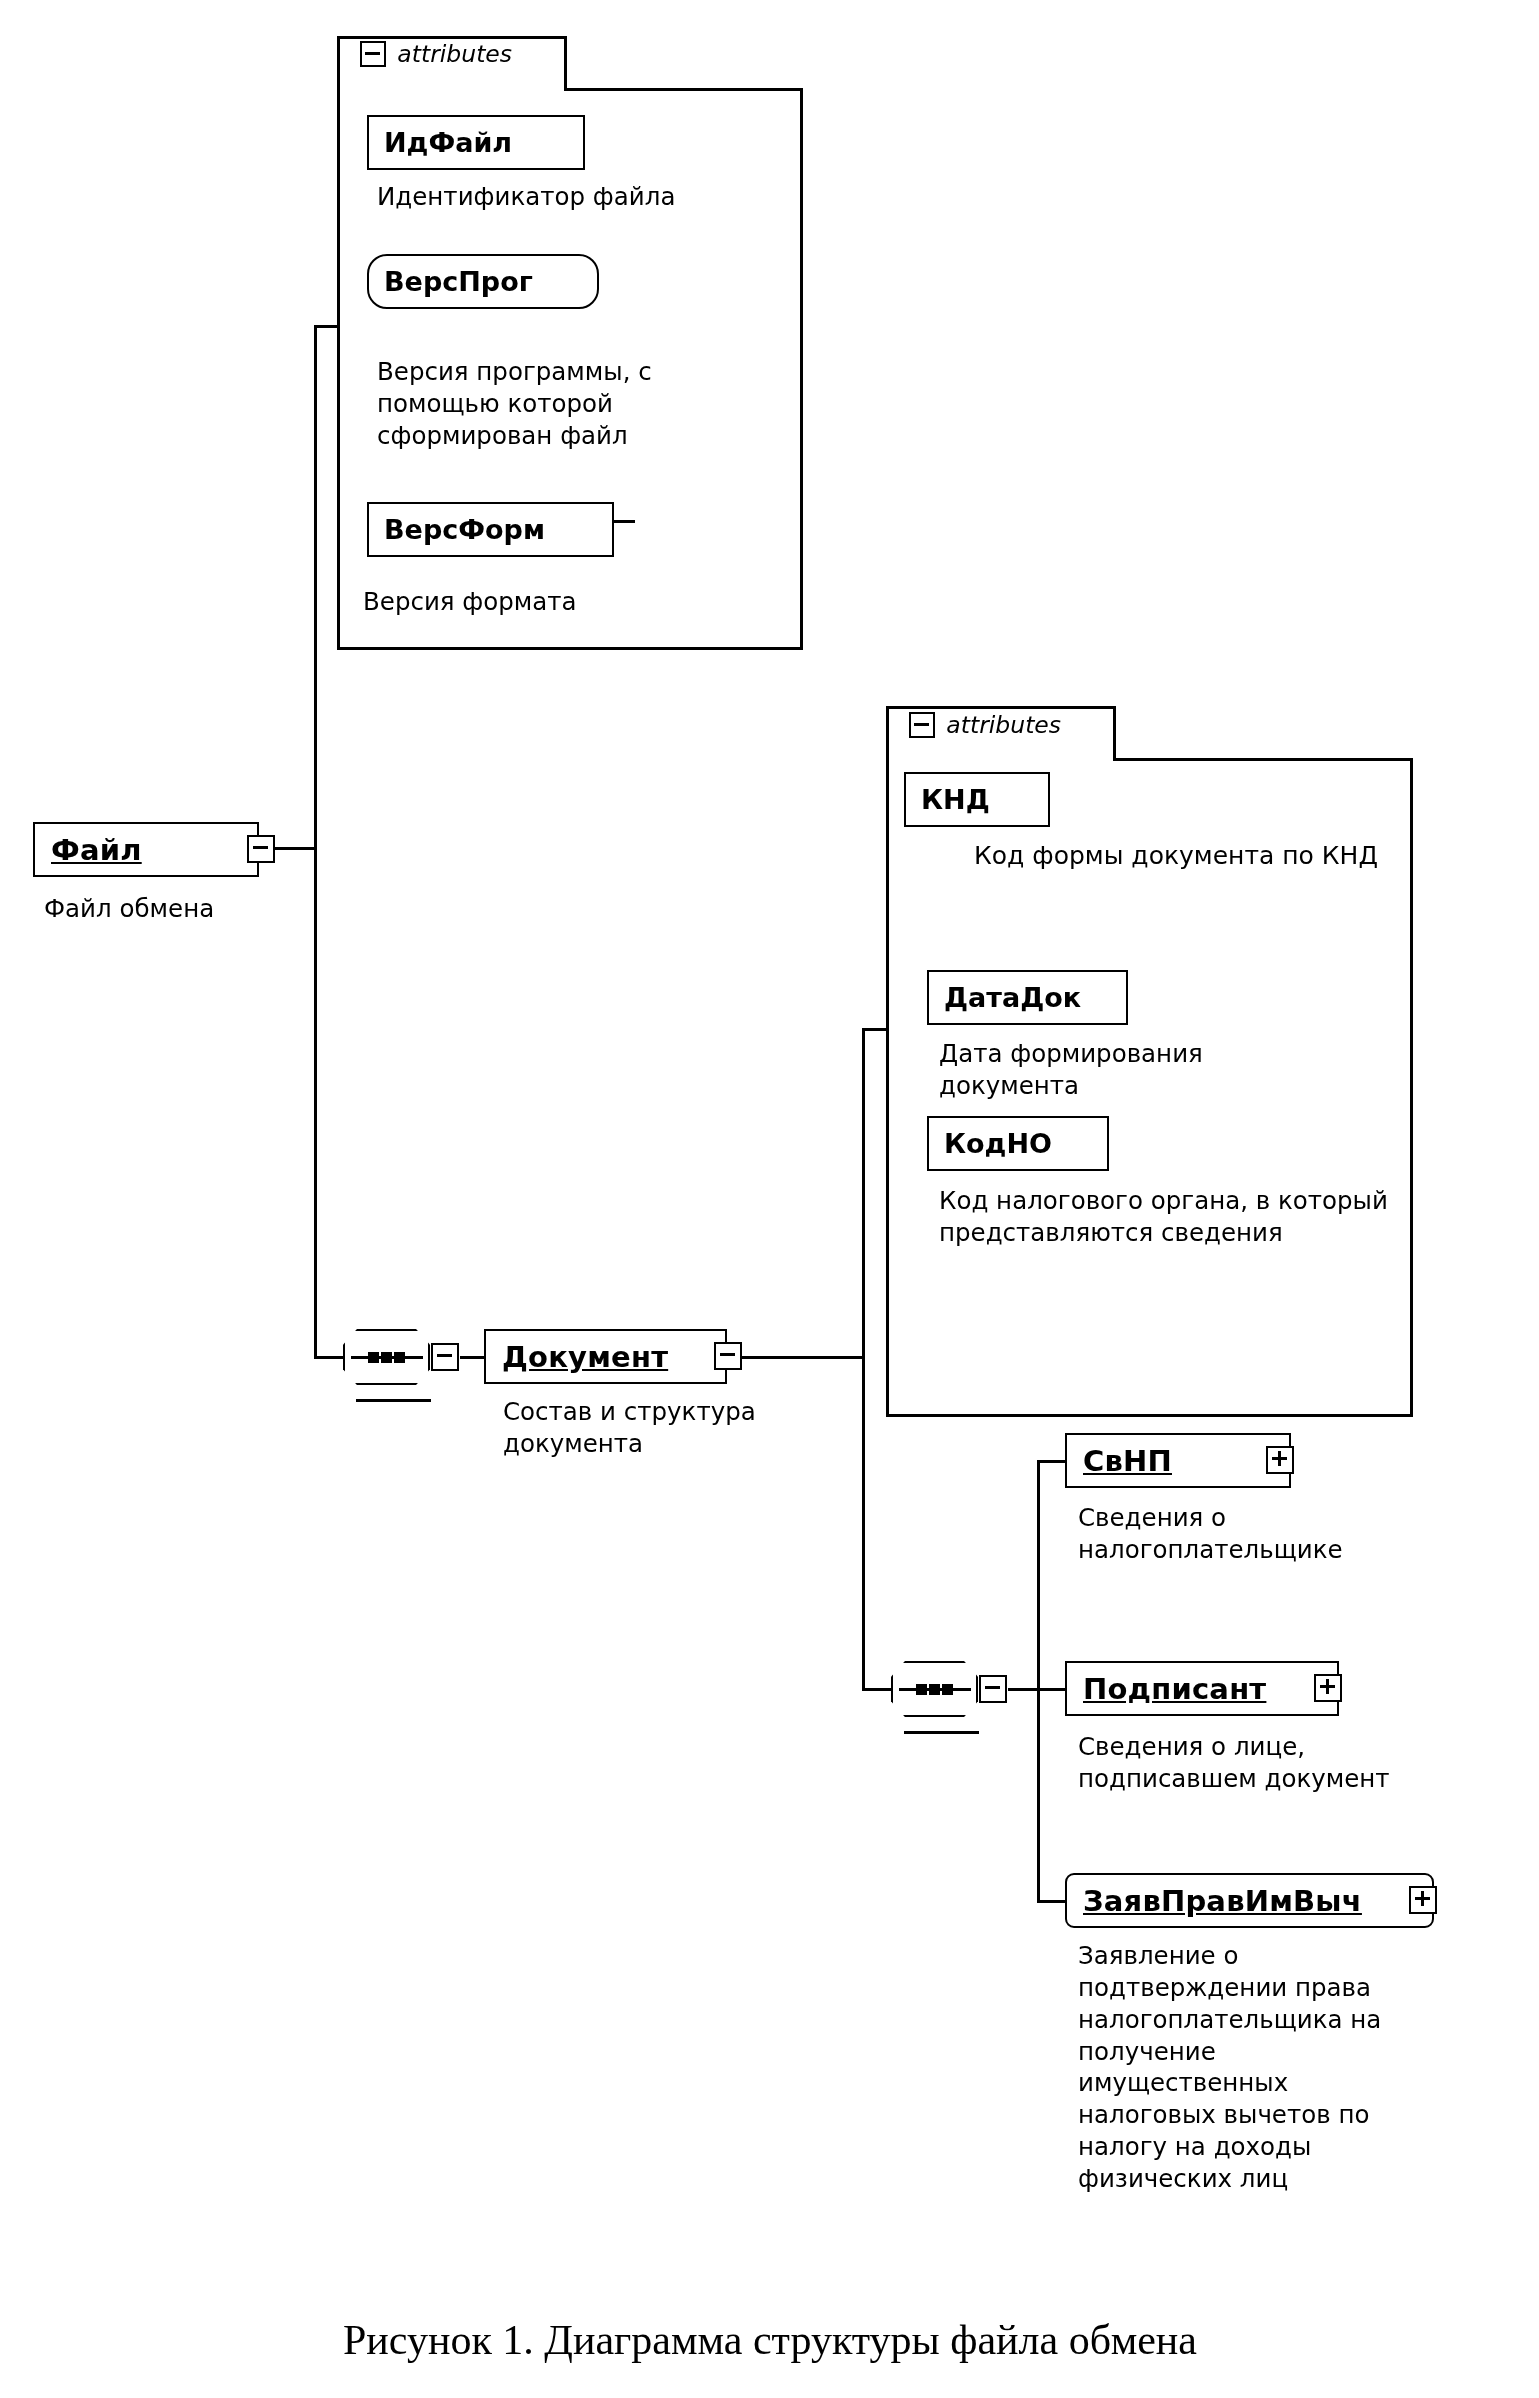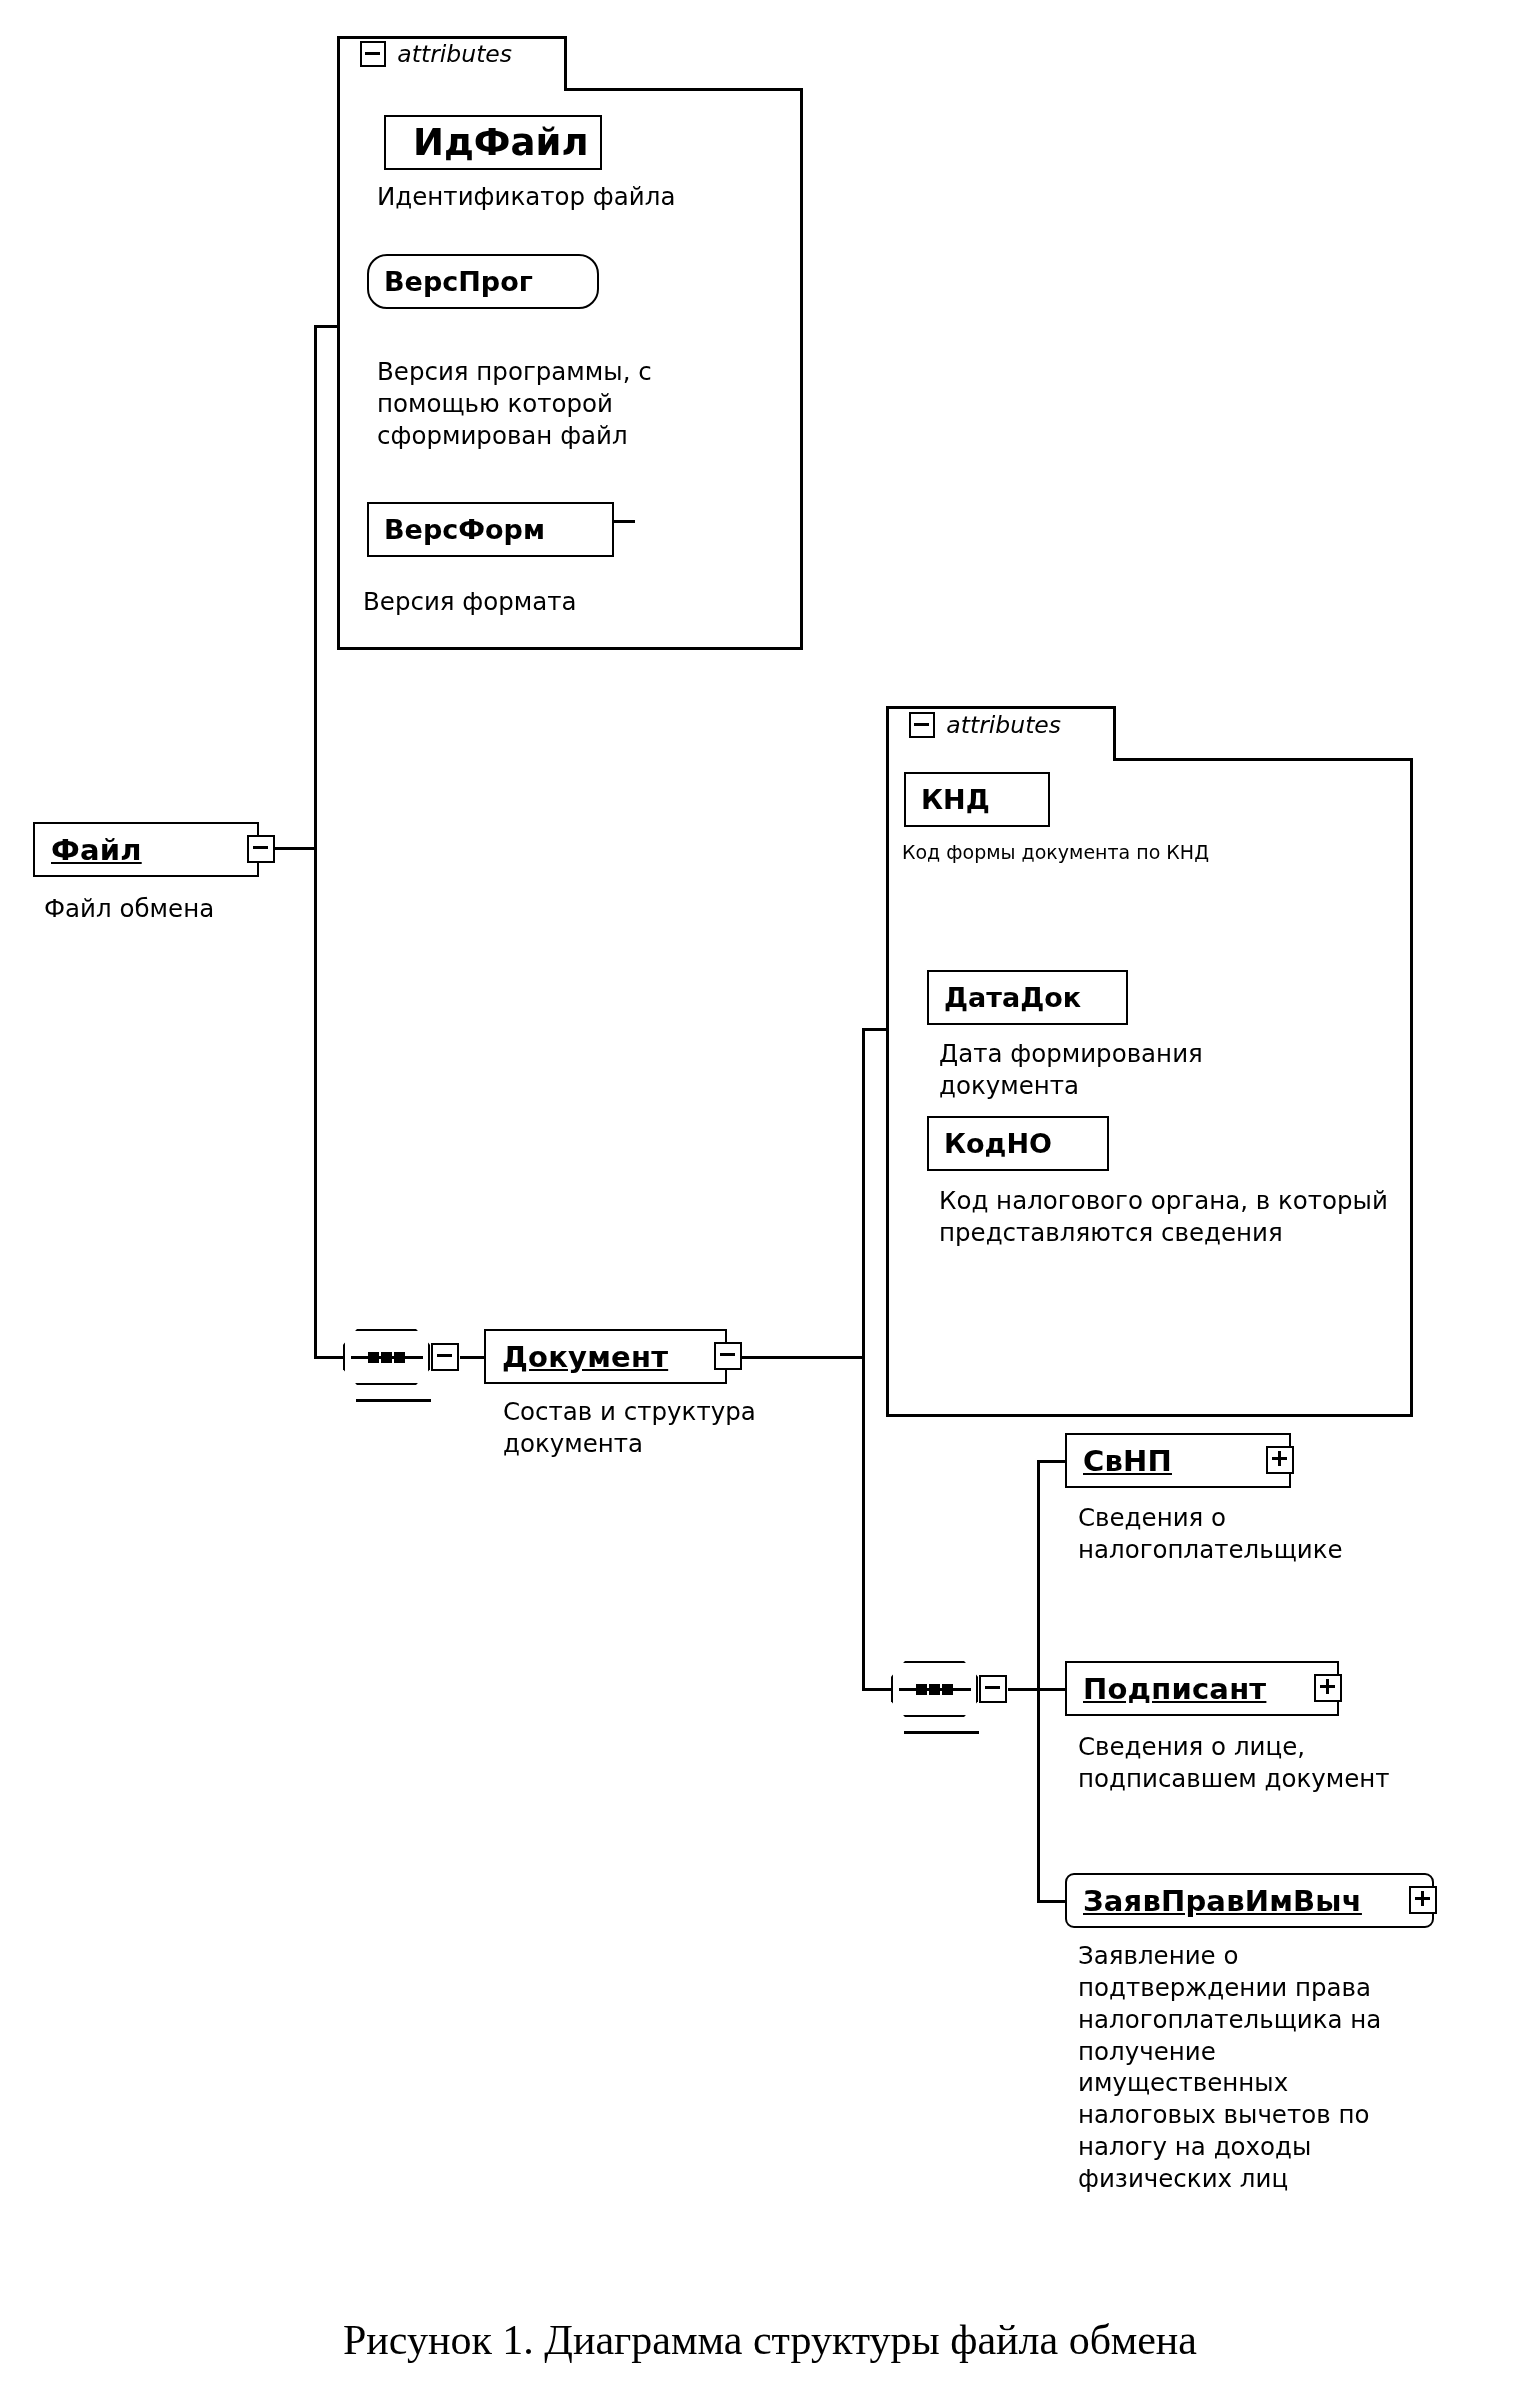--- a/index.html
+++ b/index.html
@@ -219,21 +219,21 @@
     <div class="ap-right" style="left:463px; top:52px; width:2.8px; height:562px;"></div>
 
     <div class="ap-bottom" style="left:0; top:611px; width:466px; height:2.8px;"></div>
   </div>
 
   <div class="attr-head" style="left:360px; top:40px; font-size:23.5px;">
     <span class="minus-sq"></span>
     <span class="attr-word">attributes</span>
   </div>
 
-  <div class="attrbox" style="left:384px; top:115px; width:218px; height:55px; font-size:37px;padding-left:12px;">
+  <div class="attrbox" style="left:367px; top:115px; width:218px; height:55px; font-size:27px;">
     <span class="attrbox-label">ИдФайл</span>
   </div>
   <div class="desc" style="left:377px; top:181px; width:405px; font-size:24.5px;">Идентификатор файла</div>
 
   <div class="attrbox" style="left:367px; top:254px; width:232px; height:55px; font-size:27px;border-radius:20px;">
     <span class="attrbox-label">ВерсПрог</span>
   </div>
   <div class="desc" style="left:377px; top:356px; width:282px; font-size:24.5px;">Версия программы, с помощью которой сформирован файл</div>
 
   <div class="attrbox" style="left:367px; top:502px; width:247px; height:55px; font-size:27px;">
@@ -291,21 +291,21 @@
   </div>
 
   <div class="attr-head" style="left:909px; top:711px; font-size:23.5px;">
     <span class="minus-sq"></span>
     <span class="attr-word">attributes</span>
   </div>
 
   <div class="attrbox" style="left:904px; top:772px; width:146px; height:55px; font-size:27px;">
     <span class="attrbox-label">КНД</span>
   </div>
-  <div class="desc" style="left:902px; top:840px; width:452px; font-size:19px;">Код формы документа по КНД</div>
+  <div class="desc" style="left:974px; top:840px; width:452px; font-size:25px;">Код формы документа по КНД</div>
 
   <div class="attrbox" style="left:927px; top:970px; width:201px; height:55px; font-size:27px;">
     <span class="attrbox-label">ДатаДок</span>
   </div>
   <div class="desc" style="left:939px; top:1038px; width:395px; font-size:24.5px;">Дата формирования документа</div>
 
   <div class="attrbox" style="left:927px; top:1116px; width:182px; height:55px; font-size:27px;">
     <span class="attrbox-label">КодНО</span>
   </div>
   <div class="desc" style="left:939px; top:1185px; width:452px; font-size:24.5px;">Код налогового органа, в который представляются сведения</div>

